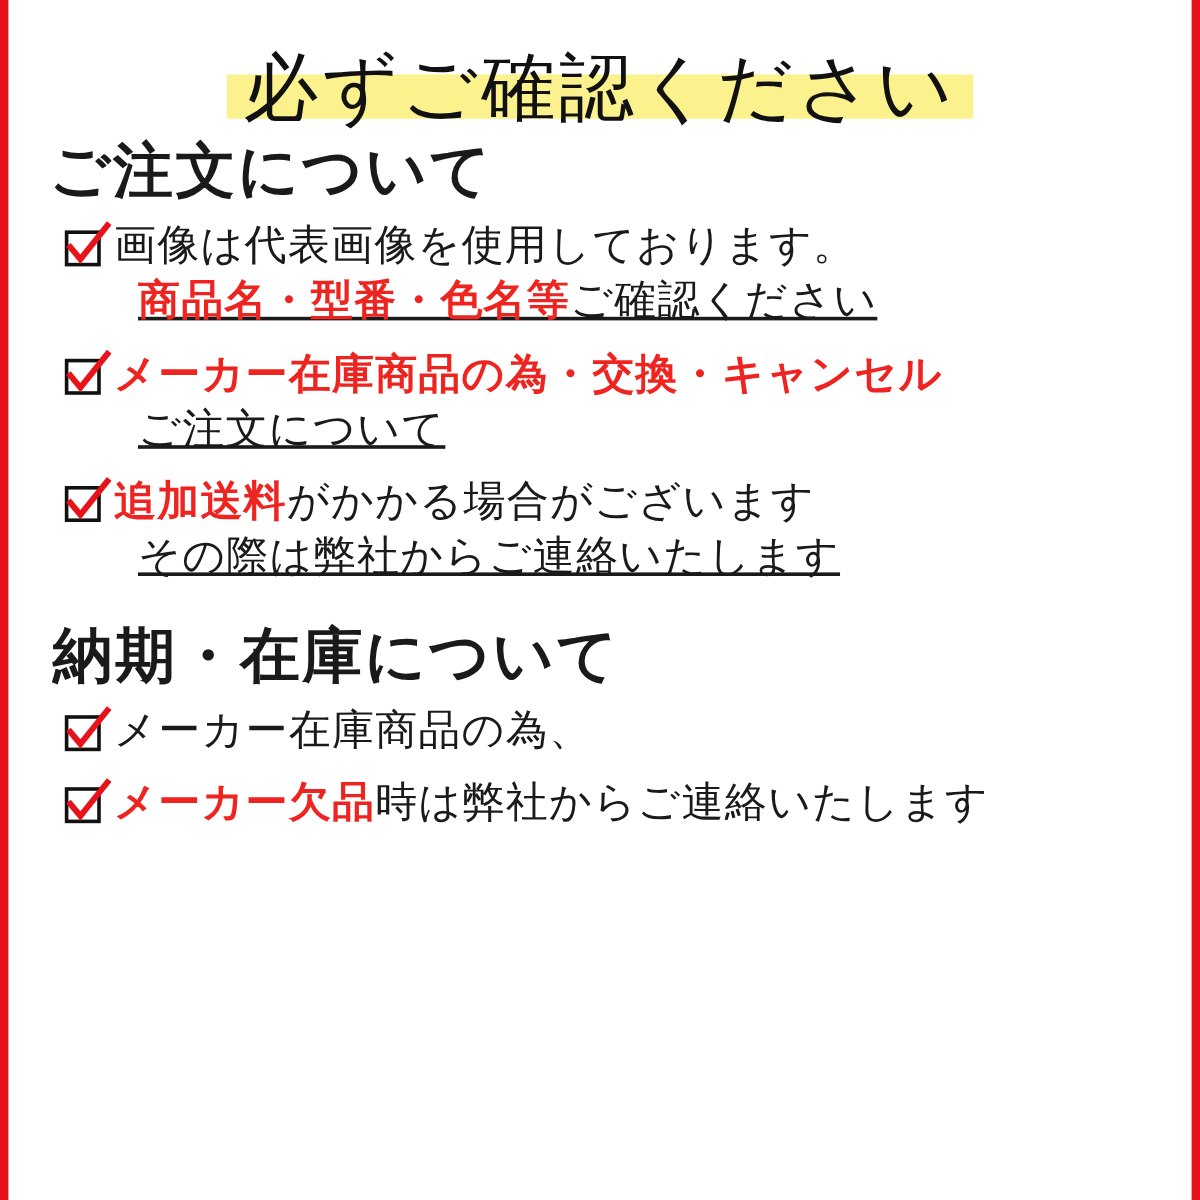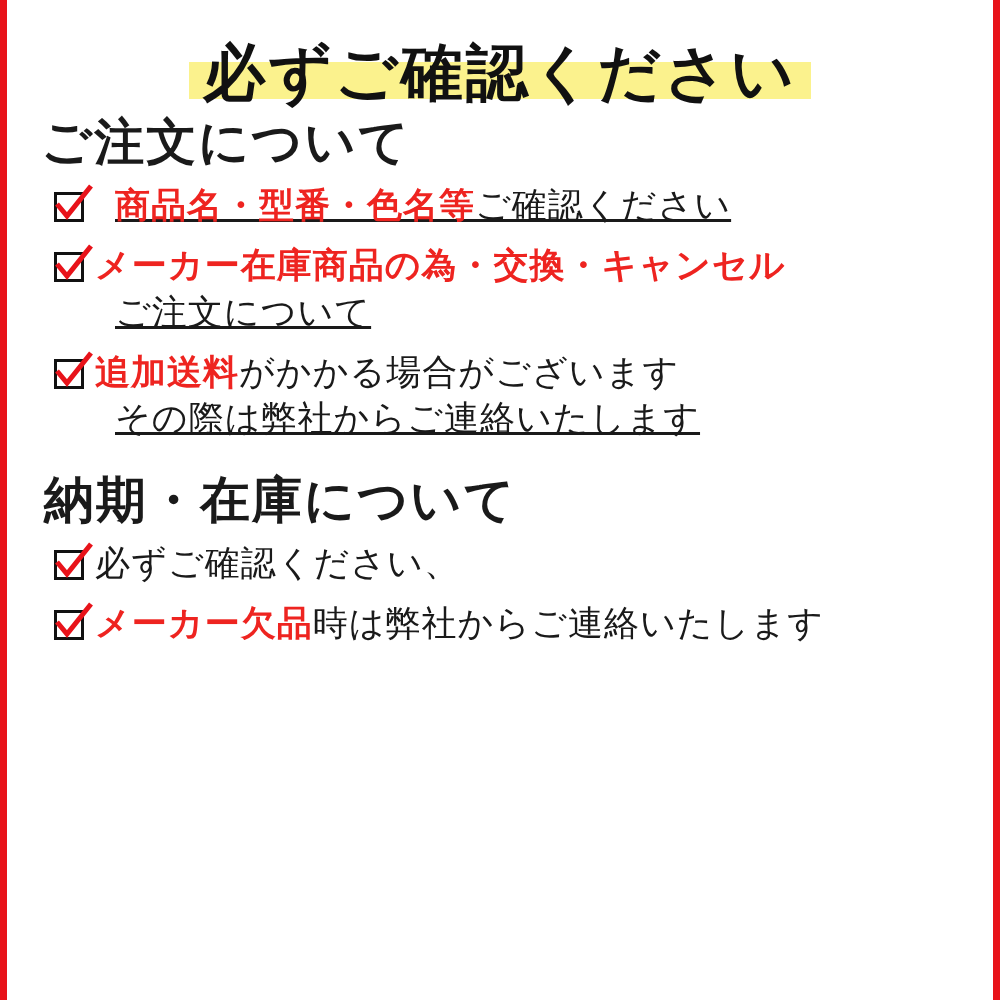--- a/index.html
+++ b/index.html
@@ -33,21 +33,21 @@
   
   .title-wrap {
     margin: 36px 0 0 0;
     text-align: center;
   }
   .title {
     display: inline-block;
     position: relative;
     font-size: 62px;
     line-height: 1.18;
-    font-weight: bold;
+    font-weight: normal;
     color: #111111;
     letter-spacing: 3px;
     padding: 0 14px;
   }
   .title .hl {
     position: absolute;
     left: 0;
     right: 0;
     top: 26px;
     bottom: 10px;
@@ -153,20 +153,21 @@
     <div class="section-heading">ご注文について</div>
 
     <div class="item">
       <span class="check">
         <span class="box"></span>
         <svg viewBox="0 0 44 44" aria-hidden="true">
             <path d="M6 20 L16 32 L40 2" fill="none" stroke="#e8131a" stroke-width="5"></path>
           </svg>
       </span>
       <span class="lines">
+        <div class="line">画像は代表画像を使用しております。</div>
         <div class="line indent"><span class="red">商品名・型番・色名等</span><span class="blk">ご確認ください</span></div>
       </span>
     </div>
 
     <div class="item">
       <span class="check">
         <span class="box"></span>
         <svg viewBox="0 0 44 44" aria-hidden="true">
             <path d="M6 20 L16 32 L40 2" fill="none" stroke="#e8131a" stroke-width="5"></path>
           </svg>
@@ -193,21 +194,21 @@
     <div class="section-heading second">納期・在庫について</div>
 
     <div class="item">
       <span class="check">
         <span class="box"></span>
         <svg viewBox="0 0 44 44" aria-hidden="true">
             <path d="M6 20 L16 32 L40 2" fill="none" stroke="#e8131a" stroke-width="5"></path>
           </svg>
       </span>
       <span class="lines">
-        <div class="line">必ずご確認ください、</div>
+        <div class="line">メーカー在庫商品の為、</div>
       </span>
     </div>
 
     <div class="item">
       <span class="check">
         <span class="box"></span>
         <svg viewBox="0 0 44 44" aria-hidden="true">
             <path d="M6 20 L16 32 L40 2" fill="none" stroke="#e8131a" stroke-width="5"></path>
           </svg>
       </span>

